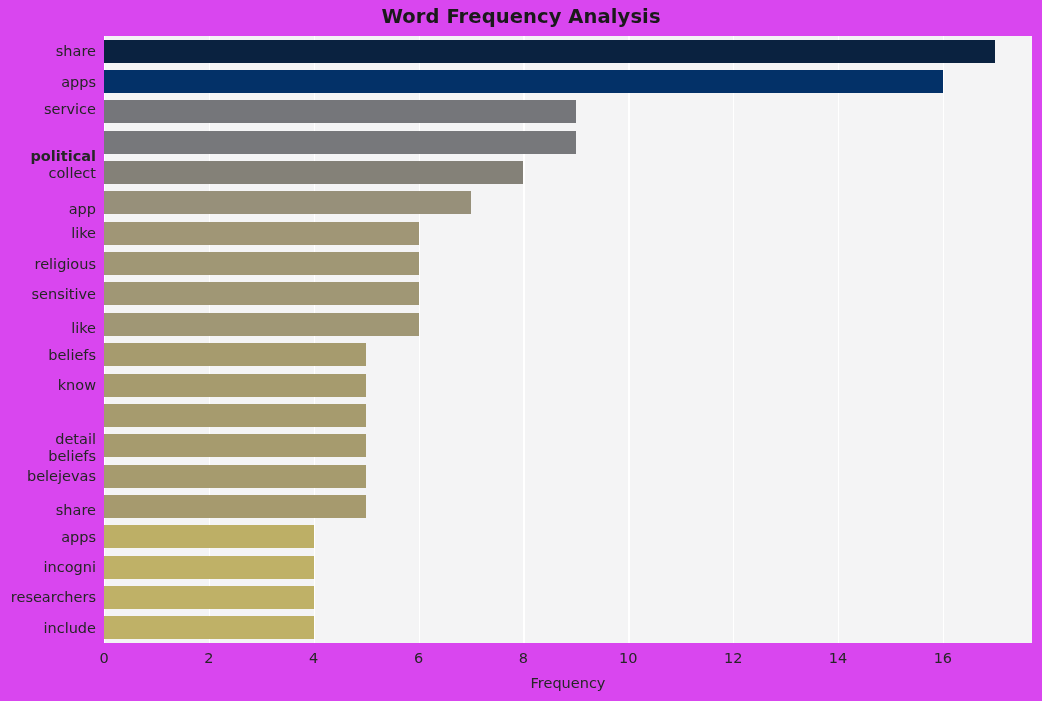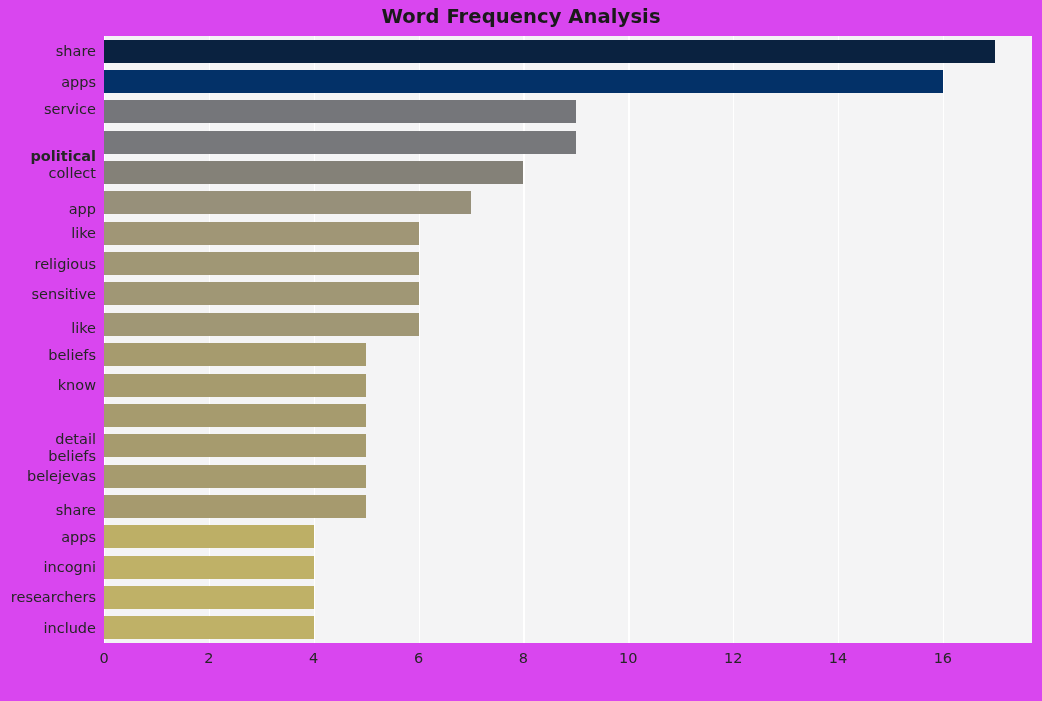--- a/index.html
+++ b/index.html
@@ -171,14 +171,15 @@
       <div class="xtick" style="left: 208.859px;">2</div>
       <div class="xtick" style="left: 313.718px;">4</div>
       <div class="xtick" style="left: 418.576px;">6</div>
       <div class="xtick" style="left: 523.435px;">8</div>
       <div class="xtick" style="left: 628.294px;">10</div>
       <div class="xtick" style="left: 733.153px;">12</div>
       <div class="xtick" style="left: 838.011px;">14</div>
       <div class="xtick" style="left: 942.87px;">16</div>
     </div>
 
+  <div id="xaxis-label">Frequency</div>
 
 </div>
 
 </body></html>

